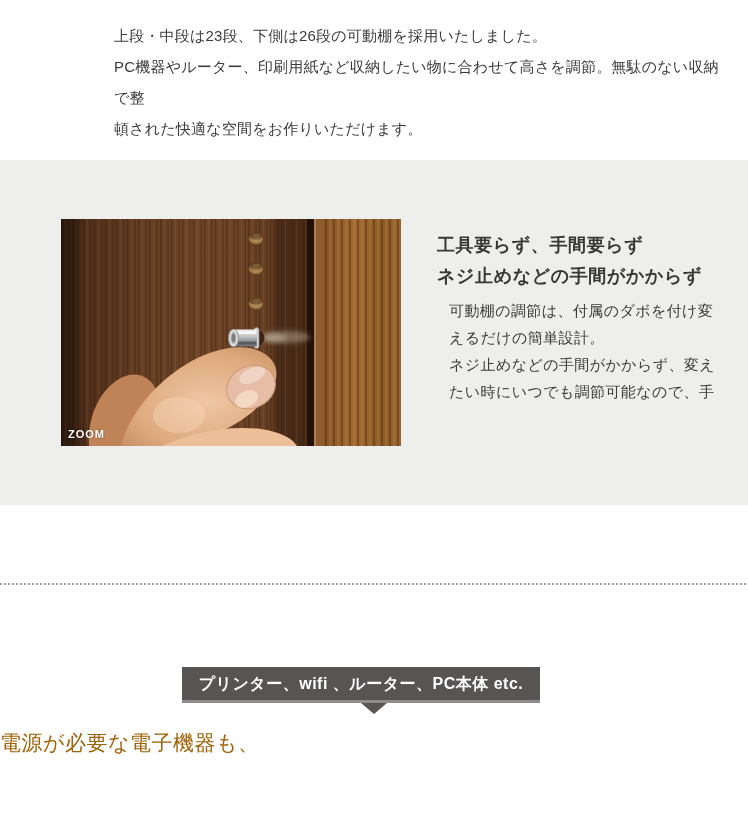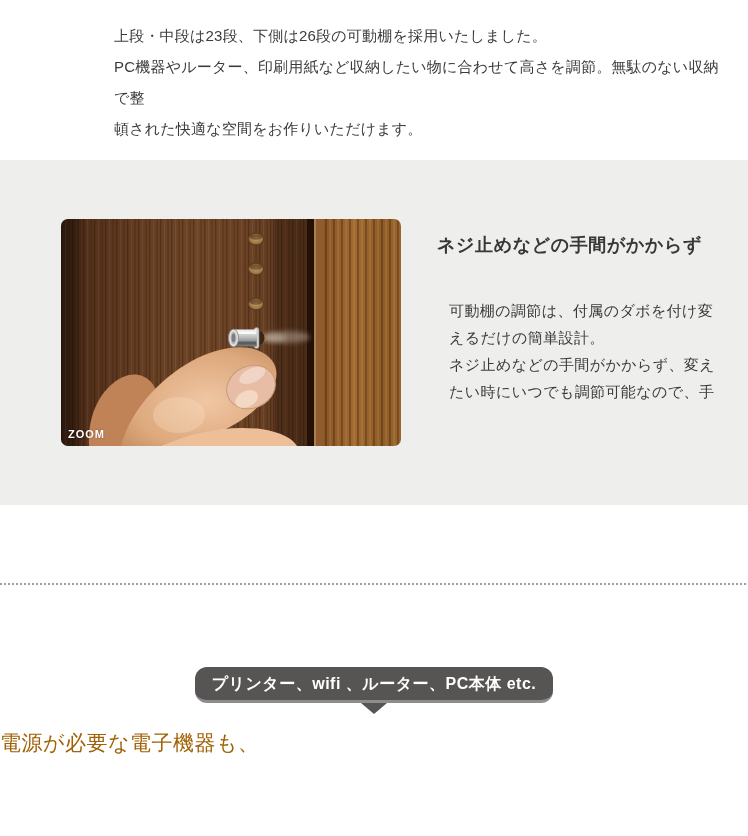--- a/index.html
+++ b/index.html
@@ -40,21 +40,20 @@
   }
   .photo {
     position: absolute;
     left: 61px;
     top: 59px;
     width: 340px;
     height: 227px;
     margin: 0;
     overflow: hidden;
     cursor: pointer;
-    border-radius: 7px;
   }
   .photo svg { display: block; }
   .zoom-label {
     position: absolute;
     left: 7px;
     bottom: 6px;
     color: #ffffff;
     font-size: 11px;
     letter-spacing: 1px;
     font-weight: bold;
@@ -97,32 +96,31 @@
     left: 0;
     width: 748px;
     height: 2px;
     background: repeating-linear-gradient(90deg, #9e9e9e 0 2px, transparent 2px 4px);
   }
 
   
   .device-tag {
     position: absolute;
     top: 667px;
-    left: 195px;
+    left: 182px;
     width: 358px;
     height: 33px;
     background: #575454;
     border-bottom: 3px solid #8e8c8c;
     color: #ffffff;
     font-size: 16px;
     font-weight: bold;
     letter-spacing: 0.5px;
     text-align: center;
     line-height: 34px;
-    border-radius: 12px;
   }
   .tag-pointer {
     position: absolute;
     top: 703px;
     left: 50%;
     margin-left: -13px;
     width: 0;
     height: 0;
     border-left: 13px solid transparent;
     border-right: 13px solid transparent;
@@ -248,20 +246,21 @@
           </g>
           <ellipse cx="118" cy="196" rx="26" ry="18" fill="rgba(248,222,196,0.35)"></ellipse>
           <path d="M100,227 C130,214 165,206 200,210 C220,213 232,220 236,227 Z" fill="#edbf99"></path>
         </g>
       </svg>
       <span class="zoom-label">ZOOM</span>
     </figure>
 
     <div class="feature-text">
       <h2 class="feature-heading">
+        <div>工具要らず、手間要らず</div>
         <div>ネジ止めなどの手間がかからず</div>
       </h2>
       <div class="feature-body">
         <div>可動棚の調節は、付属のダボを付け変</div>
         <div>えるだけの簡単設計。</div>
         <div>ネジ止めなどの手間がかからず、変え</div>
         <div>たい時にいつでも調節可能なので、手</div>
       </div>
     </div>
   </section>

